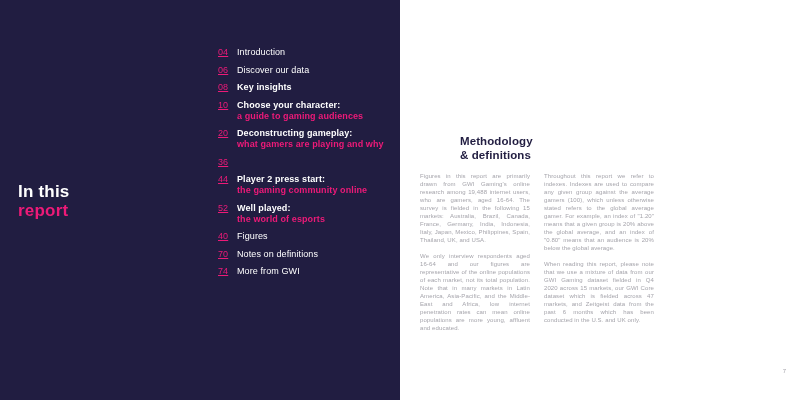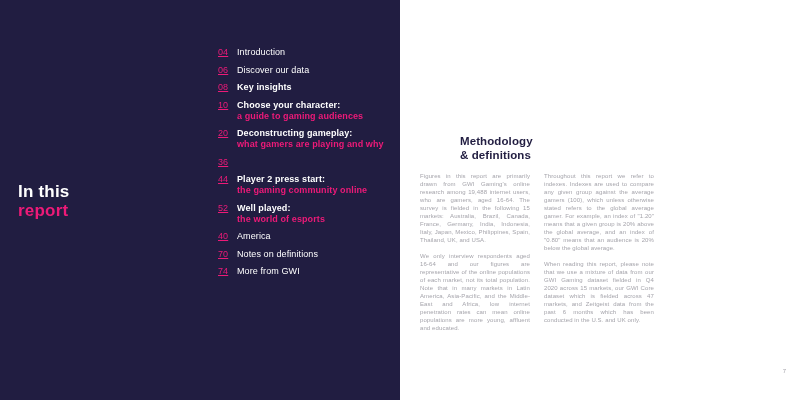--- a/index.html
+++ b/index.html
@@ -115,21 +115,21 @@
         <span class="toc-num">52</span>
         <span class="toc-text">
           <span class="toc-title bold">Well played:</span>
           <span class="toc-sub">the world of esports</span>
         </span>
       </div>
 
       <div class="toc-row">
         <span class="toc-num">40</span>
         <span class="toc-text">
-          <span class="toc-title">America</span>
+          <span class="toc-title">Figures</span>
 
         </span>
       </div>
 
       <div class="toc-row">
         <span class="toc-num">70</span>
         <span class="toc-text">
           <span class="toc-title">Notes on definitions</span>
 
         </span>

